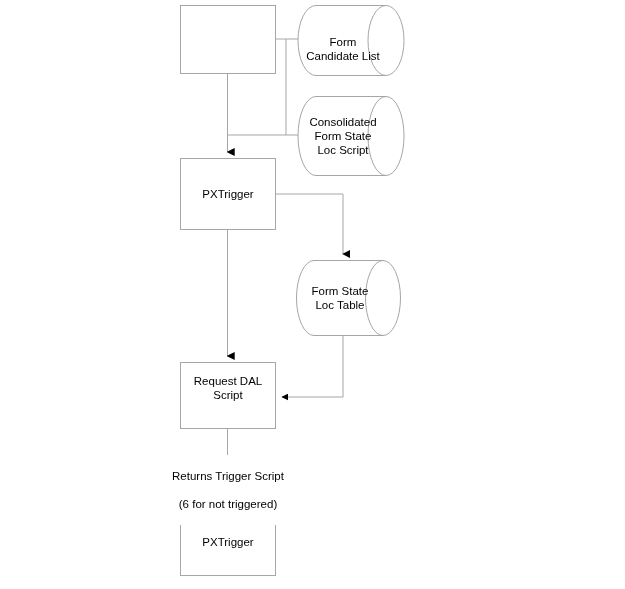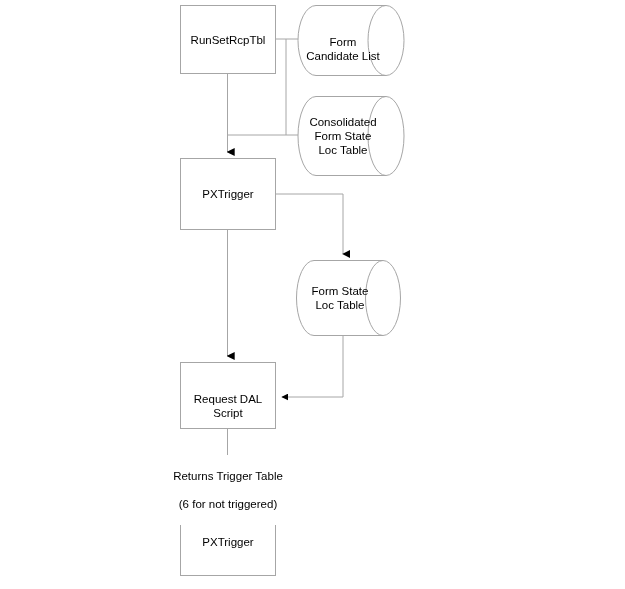--- a/index.html
+++ b/index.html
@@ -97,37 +97,36 @@
 
     <path d="M 275.5 194 L 343 194 L 343 254" fill="none" stroke="#a6a6a6" stroke-width="1" marker-end="url(#arrow-down)"></path>
 
     <path d="M 227.5 229.5 L 227.5 356" fill="none" stroke="#a6a6a6" stroke-width="1" marker-end="url(#arrow-down)"></path>
 
     <path d="M 343 335.5 L 343 397 L 282 397" fill="none" stroke="#a6a6a6" stroke-width="1" marker-end="url(#arrow-end)"></path>
 
     <path d="M 227.5 428.5 L 227.5 502" fill="none" stroke="#a6a6a6" stroke-width="1" marker-end="url(#arrow-down)"></path>
   </svg>
 
-  <div class="node-label" style="left:180px; top:5px; width:96px; height:69px;">RunSetRcpTbl</div>
 
   <div class="node-label" style="left:302px; top:5px; width:82px; height:88px;">Form
 Candidate List</div>
 
   <div class="node-label" style="left:302px; top:96px; width:82px; height:80px;">Consolidated
 Form State
-Loc Table</div>
+Loc Script</div>
 
   <div class="node-label" style="left:180px; top:158px; width:96px; height:72px;">PXTrigger</div>
 
   <div class="node-label" style="left:300px; top:260px; width:80px; height:76px;">Form State
 Loc Table</div>
 
-  <div class="node-label" style="left:180px; top:362px; width:96px; height:87px;">Request DAL
+  <div class="node-label" style="left:180px; top:344px; width:96px; height:87px;">Request DAL
 Script</div>
 
   <div class="node-label" style="left:180px; top:508px; width:96px; height:68px;">PXTrigger</div>
 
   <div class="edge-label" style="left:160px; top:455px; width:136px; background:#ffffff;">
-    <div>Returns Trigger Table</div>
+    <div>Returns Trigger Script</div>
     <div>(6 for not triggered)</div>
   </div>
 
 </div>
 
 </body></html>

